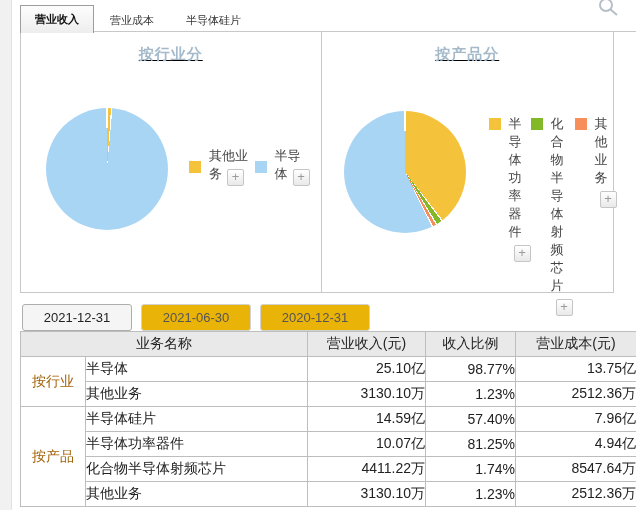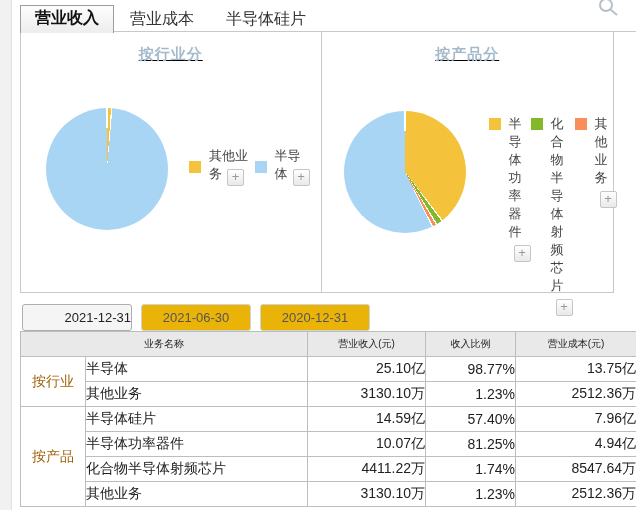--- a/index.html
+++ b/index.html
@@ -6,21 +6,21 @@
   body{
     position:relative;width:636px;height:510px;overflow:hidden;
     background:#ffffff;
     font-family:"Liberation Sans","DejaVu Sans",sans-serif;
     -webkit-font-smoothing:antialiased;
   }
   .left-band{position:absolute;left:0;top:0;width:11px;height:510px;background:#f1f1f1;border-right:1px solid #e2e2e2;}
   
   .topline{position:absolute;left:20px;right:0;top:31px;border-top:1px solid #c8c8c8;z-index:1;}
   .tabbar{position:absolute;left:20px;top:5px;display:flex;align-items:flex-end;z-index:2;}
-  .tab{font-size:16px;color:#333;padding:0 16px;line-height:26px;height:26px;cursor:pointer;font-family:Liberation Mono, monospace;}
+  .tab{font-size:11px;color:#333;padding:0 16px;line-height:26px;height:26px;cursor:pointer;}
   .tab.active{
     font-weight:bold;color:#111;
     background:linear-gradient(#fdfdfd,#ededed);
     border:1px solid #9d9d9d;border-bottom:none;
     height:27px;line-height:27px;padding:0 14px;
   }
   .search-icon{position:absolute;left:596px;top:-6px;width:24px;height:24px;z-index:3;}
   
   .charts-panel{
     position:absolute;left:20px;top:31px;width:592px;height:261px;
@@ -47,28 +47,28 @@
     display:inline-block;width:15px;height:15px;line-height:14px;text-align:center;
     border:1px solid #c5c5c5;border-radius:2px;background:linear-gradient(#ffffff,#e9e9e9);
     color:#9a9a9a;font-size:13px;margin-left:5px;vertical-align:-3px;cursor:pointer;
   }
   
   .date-tabs{position:absolute;left:22px;top:304px;display:flex;gap:9px;}
   .date-tab{
     width:108px;height:25px;line-height:25px;text-align:center;font-size:13px;
     background:#eab308;color:#555;border:1px solid #d2d2d2;border-radius:3px;cursor:pointer;
   }
-  .date-tab.active{background:#f5f5f5;color:#222;border:1px solid #aeaeae;text-align:right;}
+  .date-tab.active{background:#f5f5f5;color:#222;border:1px solid #aeaeae;}
   
   table.fin{
     position:absolute;left:20px;top:331px;width:616px;
     border-collapse:collapse;table-layout:fixed;font-size:14px;color:#222;
   }
   table.fin th,table.fin td{border:1px solid #bdbdbd;height:24px;padding:0;overflow:hidden;white-space:nowrap;}
-  table.fin th{background:#e9e9e9;font-weight:normal;text-align:center;font-size:10px;color:#222;}
+  table.fin th{background:#e9e9e9;font-weight:normal;text-align:center;font-size:14px;color:#222;}
   td.grp{text-align:center;color:#a16207;}
   td.name{text-align:left;padding-left:9px;}
   td.num{text-align:right;padding-right:9px;}
 </style>
 </head>
 <body>
 
 <div class="left-band"></div>
 
 <div class="topline"></div>

